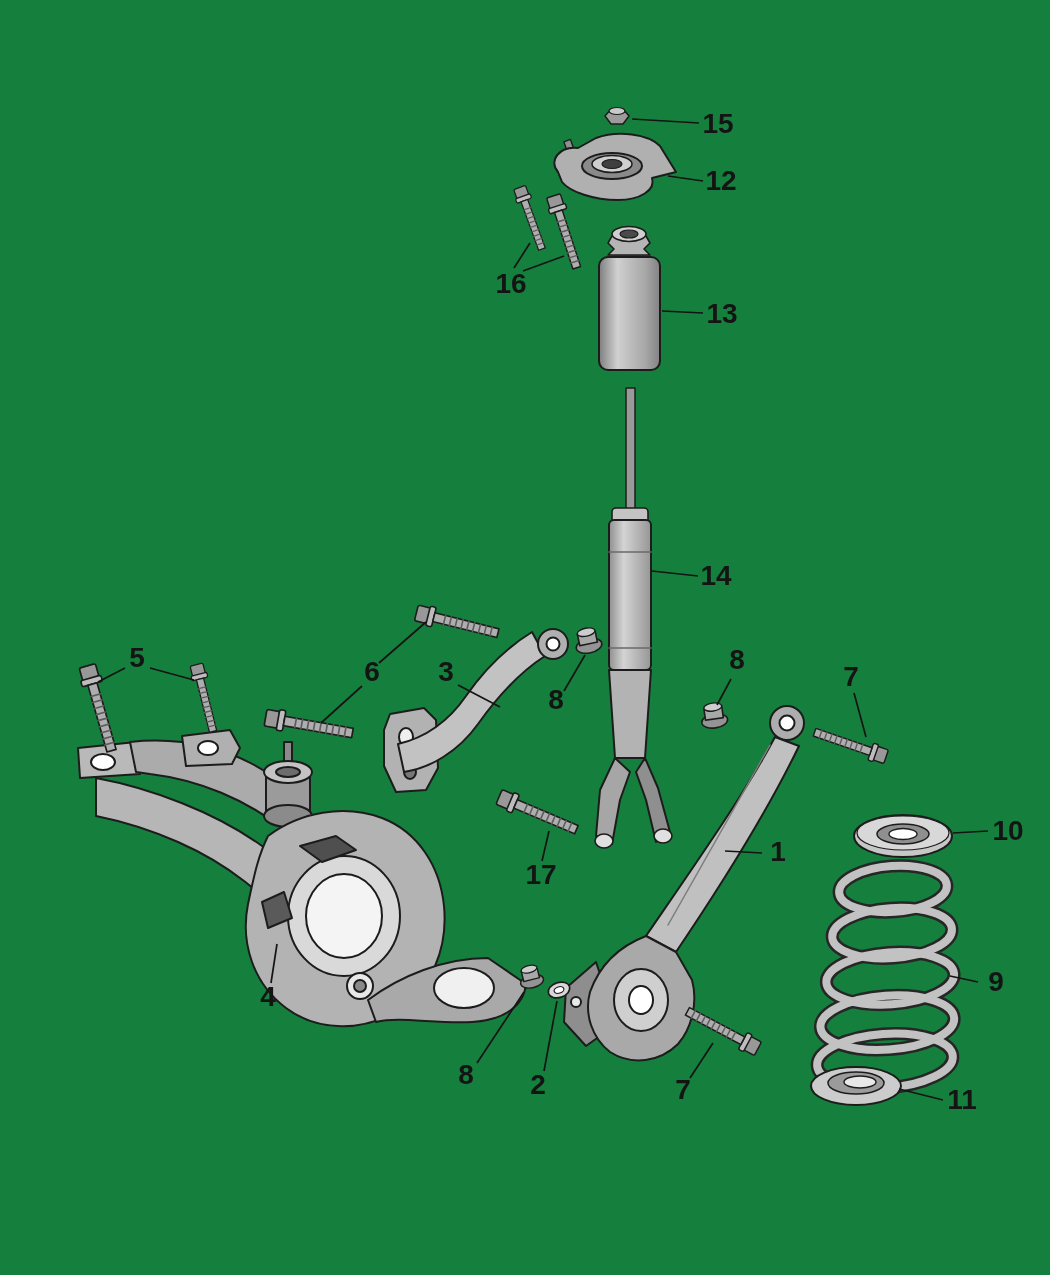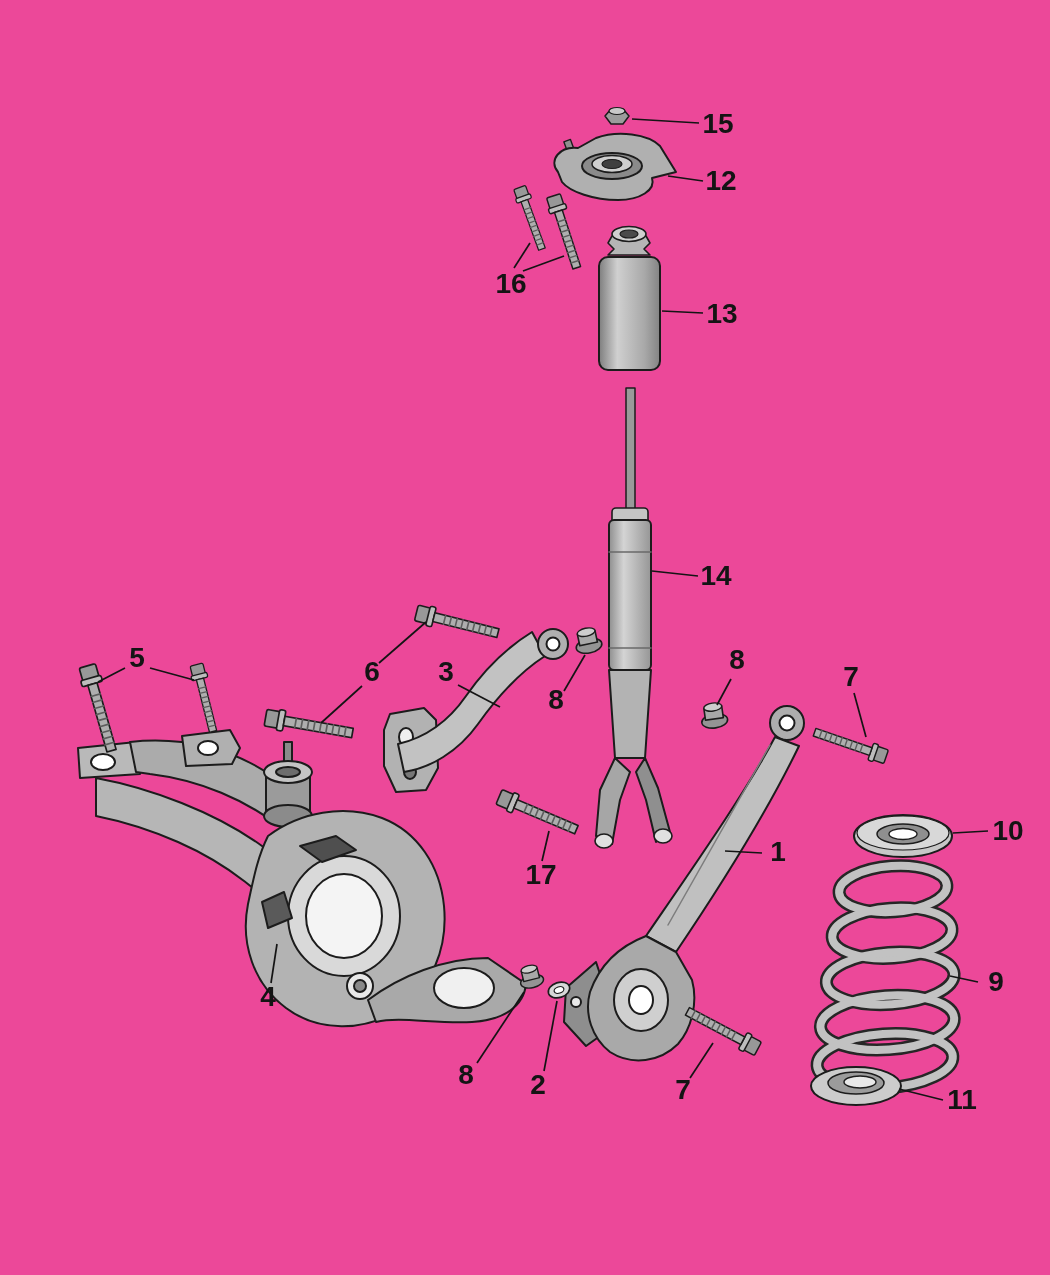--- a/index.html
+++ b/index.html
@@ -1,19 +1,19 @@
 <!DOCTYPE html>
 <html><head>
 <meta charset="utf-8">
 <style>
   html,body{margin:0;padding:0;background:#ffffff;}
   .stage{
     position:relative;
     width:1050px;height:1275px;
-    background:#ec4899;
+    background:#15803d;
     font-family:"Liberation Sans",sans-serif;
     overflow:hidden;
   }
   .stage svg{display:block;}
   .callout-num{
     font-family:"Liberation Sans",sans-serif;
     font-size:28px;
     font-weight:600;
     fill:#141414;
     text-anchor:middle;

